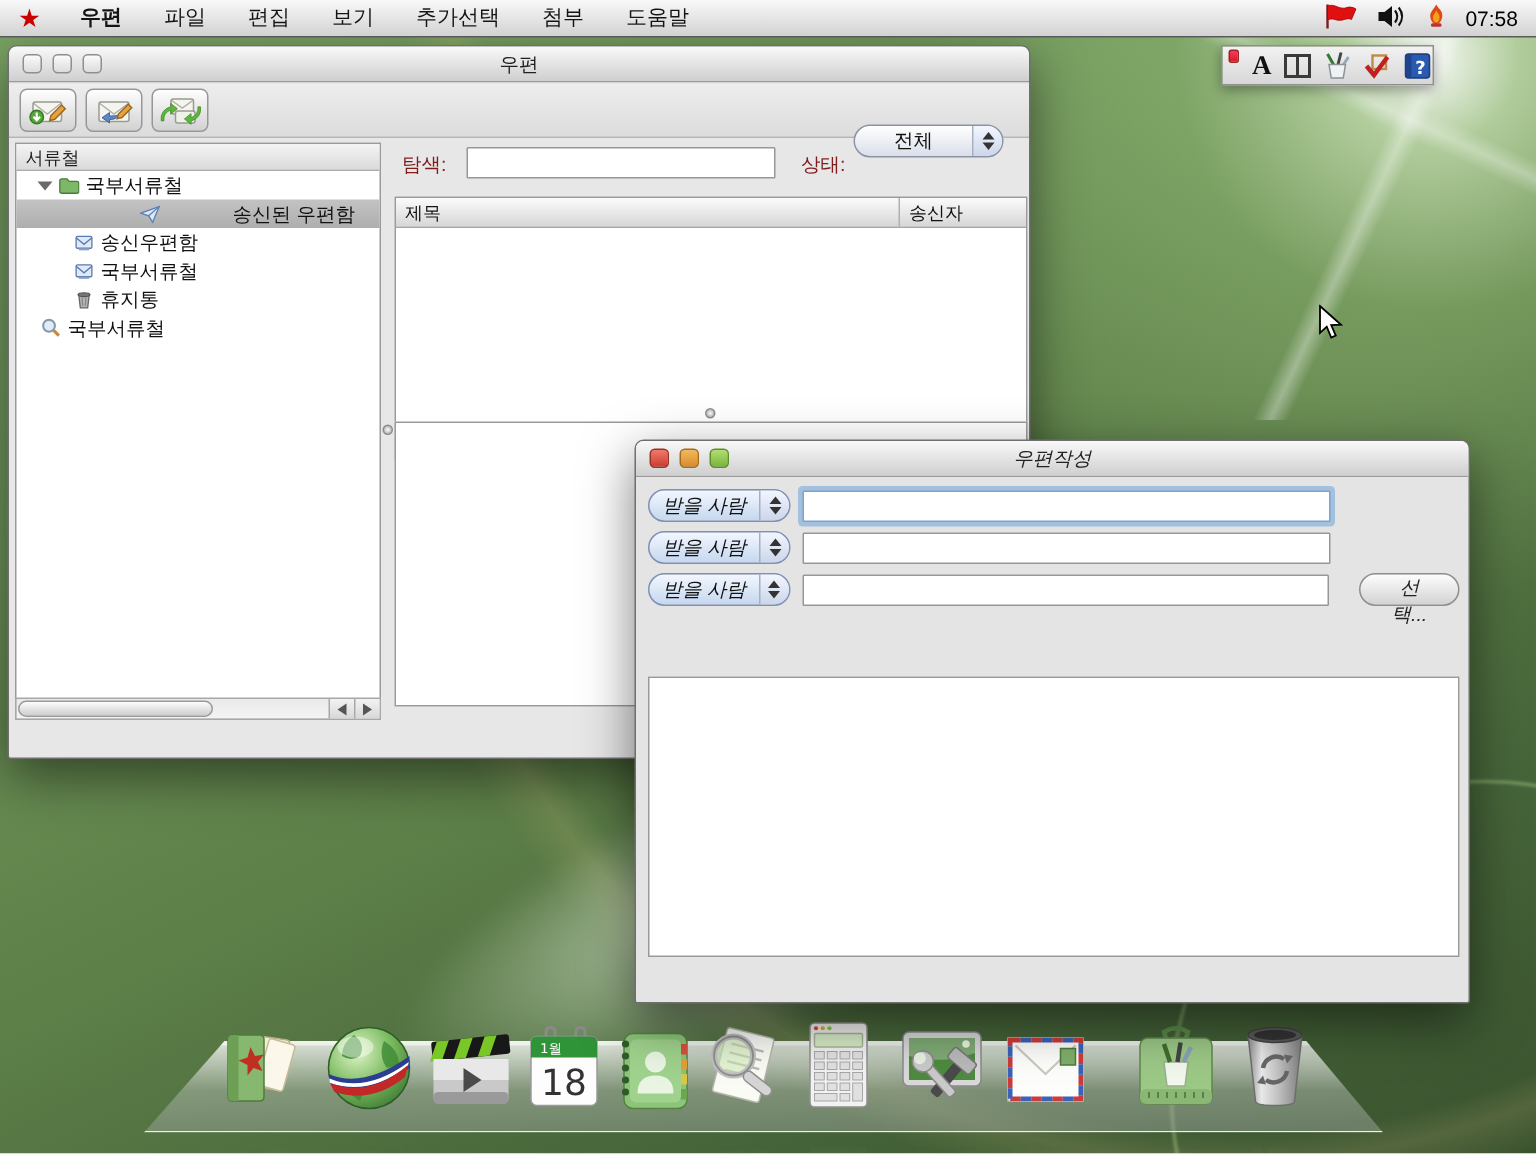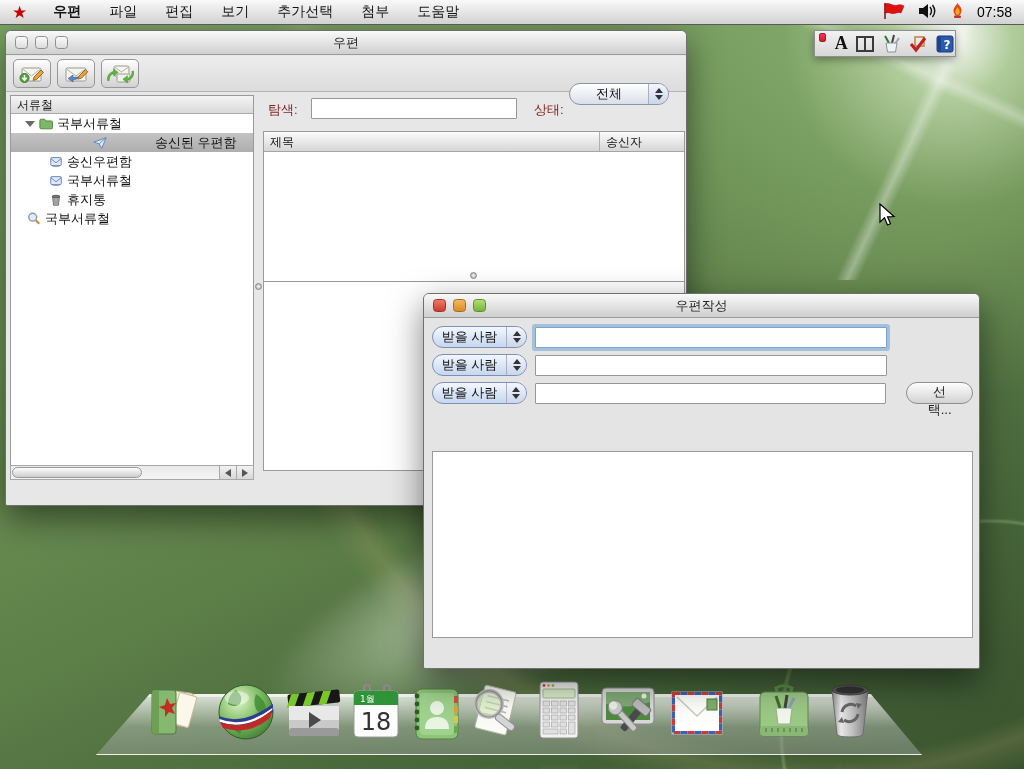--- a/index.html
+++ b/index.html
@@ -105,21 +105,21 @@
   #msglist .lhead .c1 { width:336px; padding:2px 6px; border-right:1px solid #b0b0b0; }
   #msglist .lhead .c2 { flex:1; padding:2px 6px; }
   #msglist .hscroll { left:-1px; right:-1px; bottom:-1px; }
 
   .splitter-dot { position:absolute; width:7px; height:7px; border-radius:50%;
     background:radial-gradient(#fdfdfd,#9f9f9f); border:1px solid #8a8a8a; }
 
   #preview { position:absolute; left:257px; top:250px; width:422px; height:190px; background:#fff; border:1px solid #9a9a9a; }
 
   
-  #composewin { left:423px; top:293px; width:557px; height:376px; z-index:30; background:#e4e4e4; }
+  #composewin { left:423px; top:293px; width:557px; height:376px; z-index:30; background:#e4e4e4;font-style:italic; }
   #composewin .row { position:absolute; display:flex; align-items:center; }
   #composewin textarea { position:absolute; left:8px; top:157px; width:541px; height:187px;
     border:1px solid #9a9a9a; background:#fff; resize:none; font:inherit; }
   .grip { position:absolute; right:2px; bottom:2px; width:0; height:0;
     border-left:11px solid transparent; border-bottom:11px solid #b9b9b9; }
 
   
   #floattb { position:absolute; left:814px; top:30px; width:142px; height:27px; z-index:25;
     background:linear-gradient(#f2f2f2,#d7d7d7); border:1px solid #8f8f8f; box-shadow:0 3px 8px rgba(0,0,0,.35);
     display:flex; align-items:center; gap:7px; padding-left:4px; }

